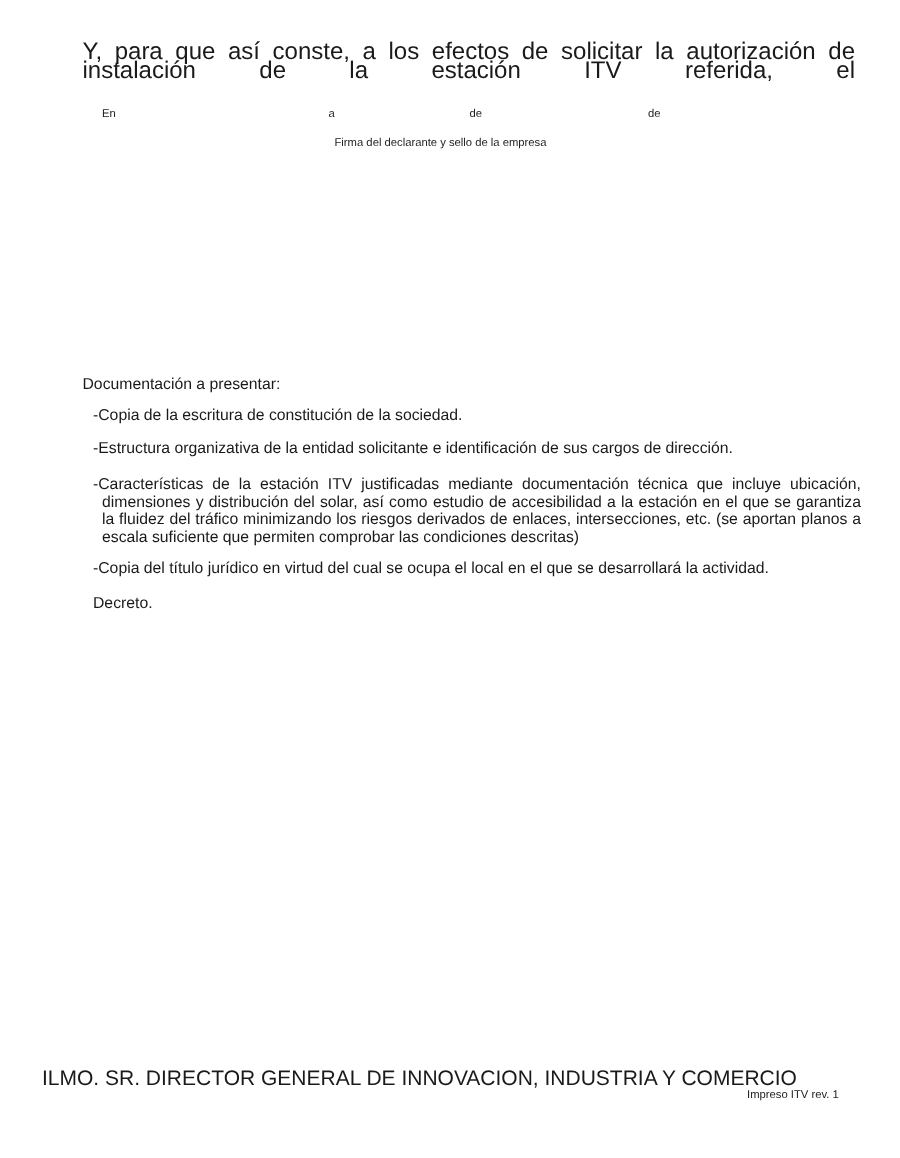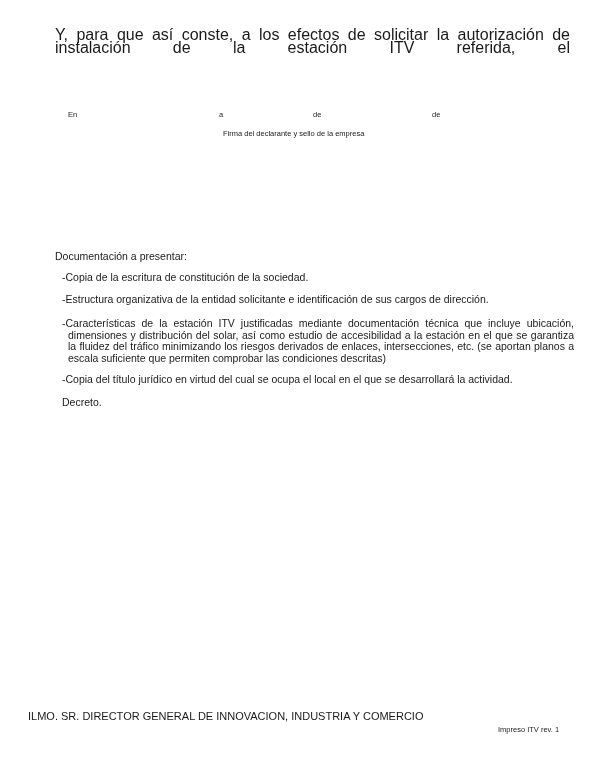--- a/index.html
+++ b/index.html
@@ -25,21 +25,21 @@
       line-height: 12.5px;
       text-align: justify;
       text-align-last: left;
     }
     .p-intro .line1 {
       display: block;
       text-align: justify;
       text-align-last: justify;
     }
     .p-intro .line2 { display: block; }
-    .small { font-size: 7.5px; color: #222; margin-top: 39px; }
+    .small { font-size: 7.5px; color: #222; }
     .doc-heading {
       position: absolute;
       left: 55px;
       top: 250px;
       font-size: 10.5px;
     }
     .doc-list {
       position: absolute;
       left: 62px;
       top: 272px;
@@ -61,21 +61,21 @@
     }
     .doc-list li.justify-first .first {
       display: block;
       text-align: justify;
       text-align-last: justify;
     }
     .footer-title {
       position: absolute;
       left: 28px;
       top: 710px;
-      font-size: 11px;
+      font-size: 14px;
       white-space: nowrap;
     }
     .footer-rev {
       position: absolute;
       left: 498px;
       top: 725px;
       font-size: 7.5px;
       white-space: nowrap;
       color: #222;
     }

